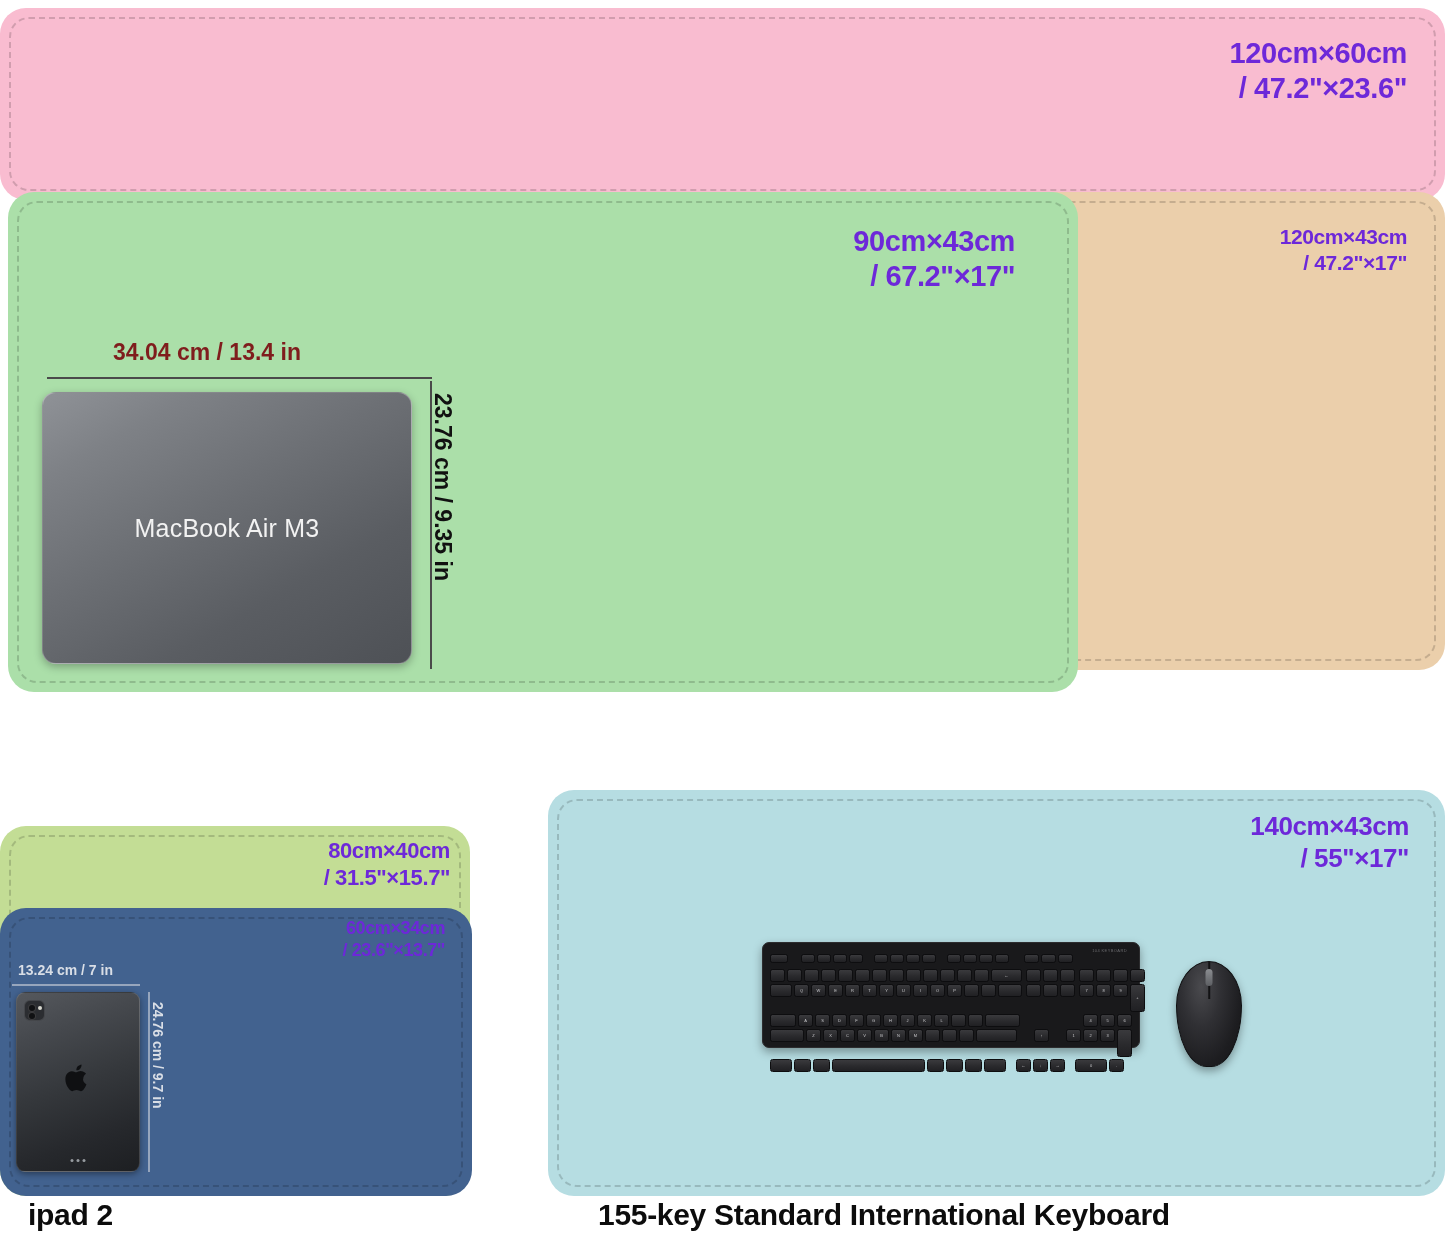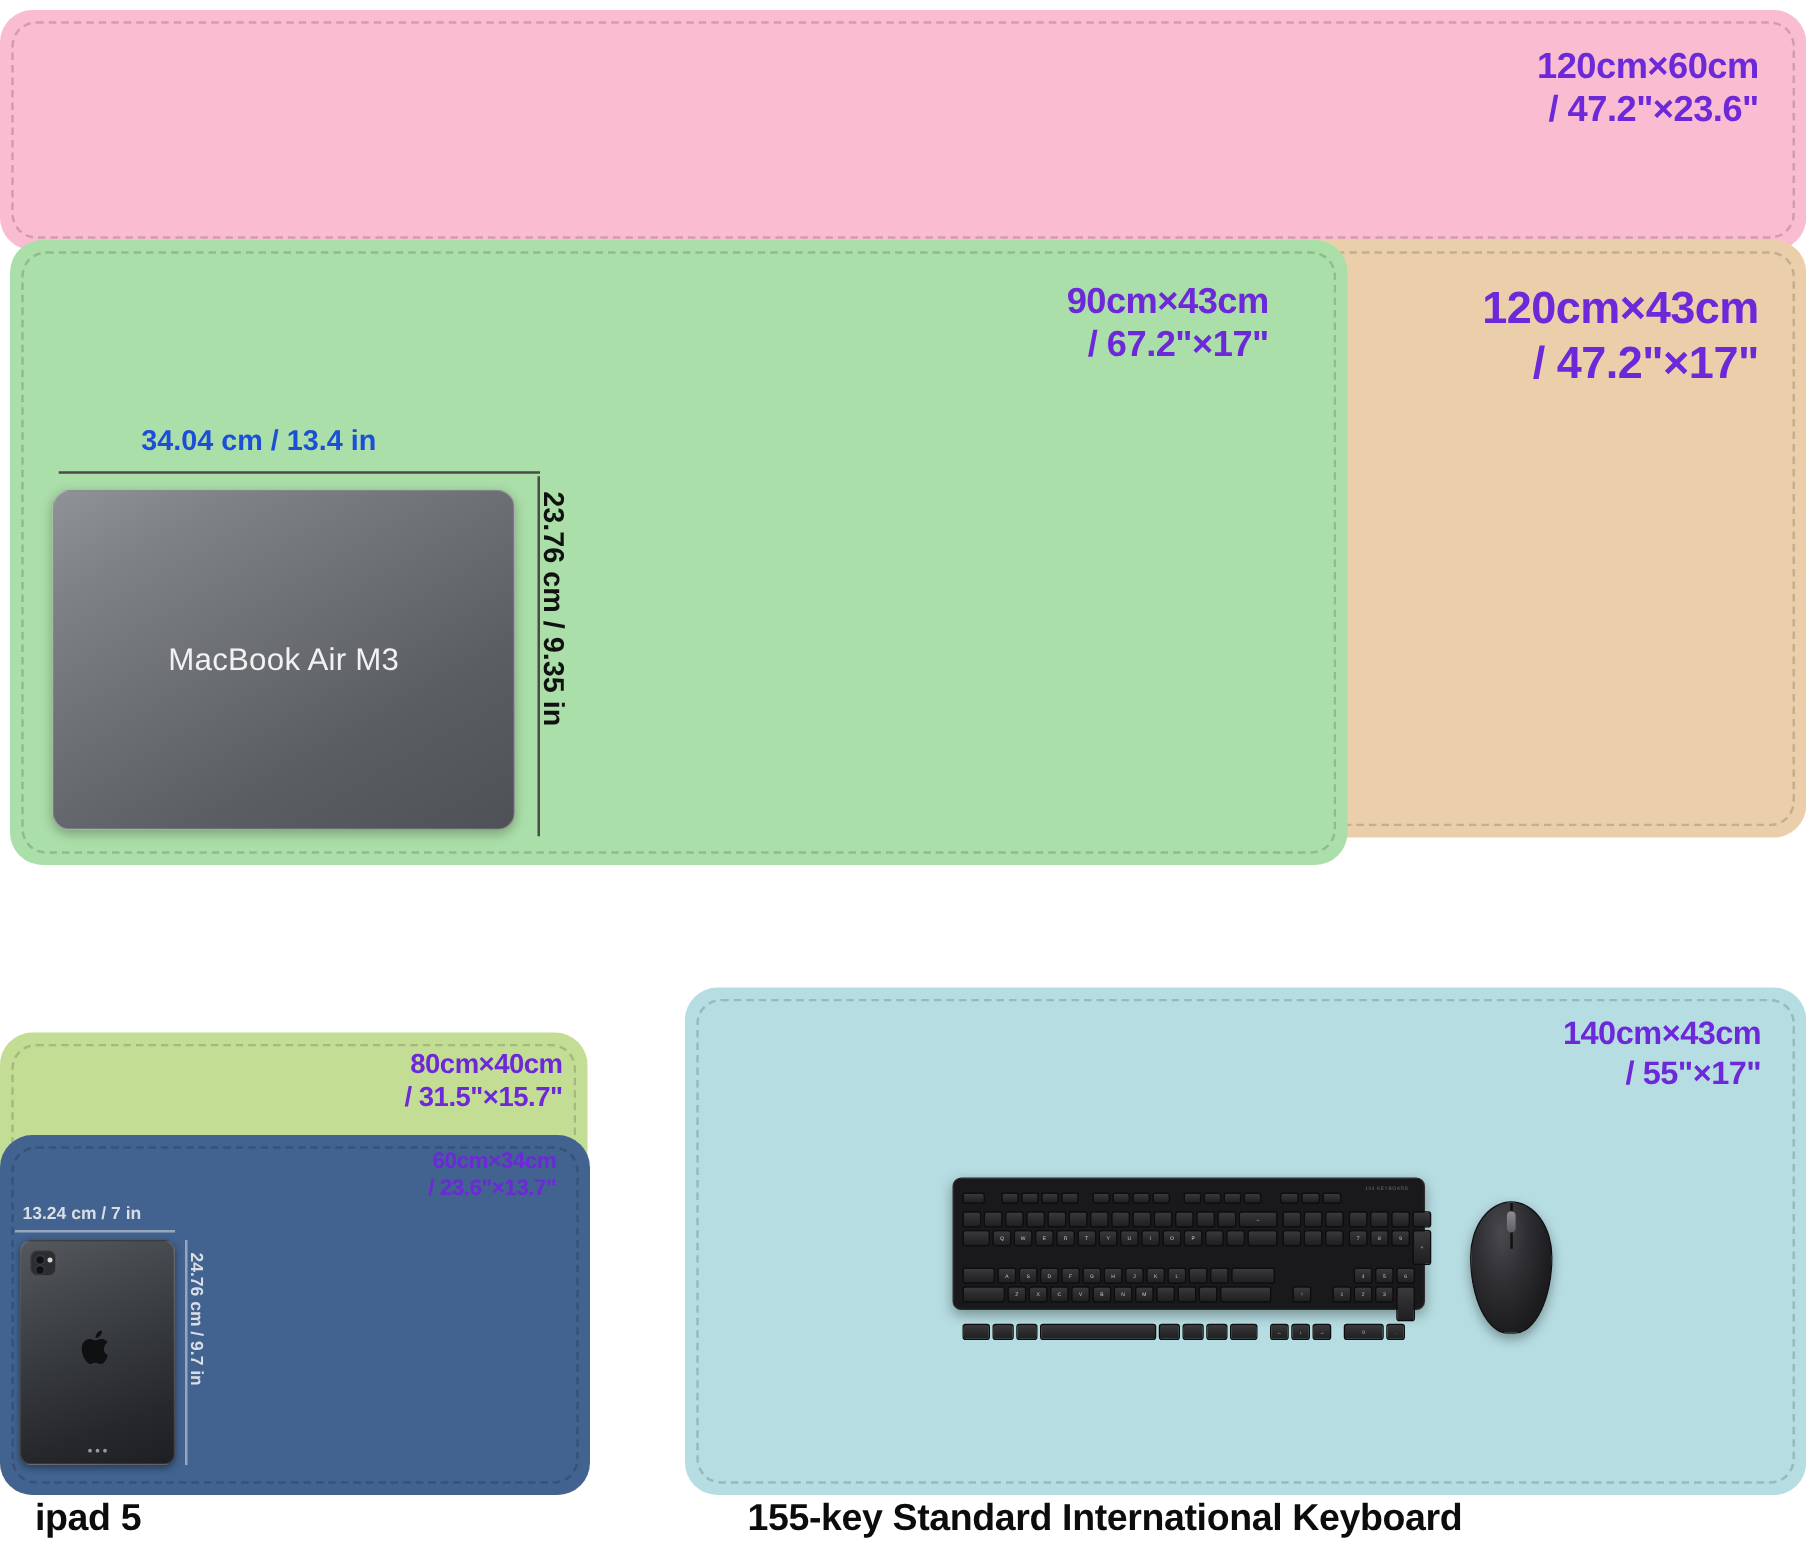--- a/index.html
+++ b/index.html
@@ -39,21 +39,21 @@
     color: #6d28d9;
     line-height: 1.22;
     letter-spacing: -0.4px;
     white-space: pre-line;
     text-align: right;
   }
 
   .dim-label {
     position: absolute;
     font-weight: bold;
-    color: #1d4ed8;
+    color: #7f1d1d;
     white-space: nowrap;
   }
 
   .rule-h {
     position: absolute;
     height: 0;
     border-top: 2px solid #4a4a4a;
   }
   .rule-v {
     position: absolute;
@@ -200,21 +200,21 @@
 </head>
 <body>
 
 <div id="stage">
 
   <div class="mat" style="left:0px; top:8px; width:1445px; height:192px; background:#f9bcd0;"></div>
   <div class="size-label" style="right:38px; top:36px; font-size:29px;">120cm×60cm
 / 47.2"×23.6"</div>
 
   <div class="mat" style="left:200px; top:192px; width:1245px; height:478px; background:#ebcfab;"></div>
-  <div class="size-label" style="right:38px; top:224px; font-size:36px;">120cm×43cm
+  <div class="size-label" style="right:38px; top:224px; font-size:21px;">120cm×43cm
 / 47.2"×17"</div>
 
   <div class="mat" style="left:8px; top:192px; width:1070px; height:500px; background:#abdfa9;"></div>
   <div class="size-label" style="left:690px; top:224px; width:325px; font-size:29px;">90cm×43cm
 / 67.2"×17"</div>
 
   <div class="dim-label" style="left:113px; top:339px; font-size:23px;">34.04 cm / 13.4 in</div>
   <div class="rule-h" style="left:47px; top:377px; width:385px;"></div>
 
   <div class="rule-v" style="left:430px; top:381px; height:288px;"></div>
@@ -247,21 +247,21 @@
       <path fill="#0c0d0f" d="M16.6 14.8c0-3 2.4-4.4 2.5-4.5-1.4-2-3.5-2.3-4.2-2.3-1.8-.2-3.5 1-4.4 1-.9 0-2.3-1-3.8-1-2 0-3.8 1.1-4.8 2.9-2 3.5-.5 8.8 1.5 11.7 1 1.4 2.1 3 3.6 2.9 1.4-.1 2-.9 3.7-.9 1.7 0 2.2.9 3.7.9 1.5 0 2.5-1.4 3.4-2.8 1.1-1.6 1.5-3.2 1.6-3.3-.1 0-3-1.2-3-4.6z"></path>
       <path fill="#0c0d0f" d="M13.9 5.8c.8-1 1.3-2.3 1.2-3.7-1.1.1-2.5.8-3.3 1.7-.7.8-1.4 2.2-1.2 3.5 1.3.1 2.5-.6 3.3-1.5z"></path>
     </svg>
     <span class="ipad-dots">
       <span></span>
         <span></span>
         <span></span>
     </span>
   </div>
 
-  <div class="caption" style="left:28px; top:1198px; font-size:30px;">ipad 5</div>
+  <div class="caption" style="left:28px; top:1198px; font-size:30px;">ipad 2</div>
 
   <div class="mat" style="left:548px; top:790px; width:897px; height:406px; background:#b6dde2;"></div>
   <div class="size-label" style="right:36px; top:811px; font-size:26px;">140cm×43cm
 / 55"×17"</div>
 
   <div class="keyboard" style="left:762px; top:942px; width:378px; height:106px;">
     <span class="kb-brand">104 KEYBOARD</span>
     <div class="kb-row" style="margin-top:5px; gap:2px;">
       <span class="key" style="width:18px;height:9px;"></span>
       <span style="width:9px;"></span>

